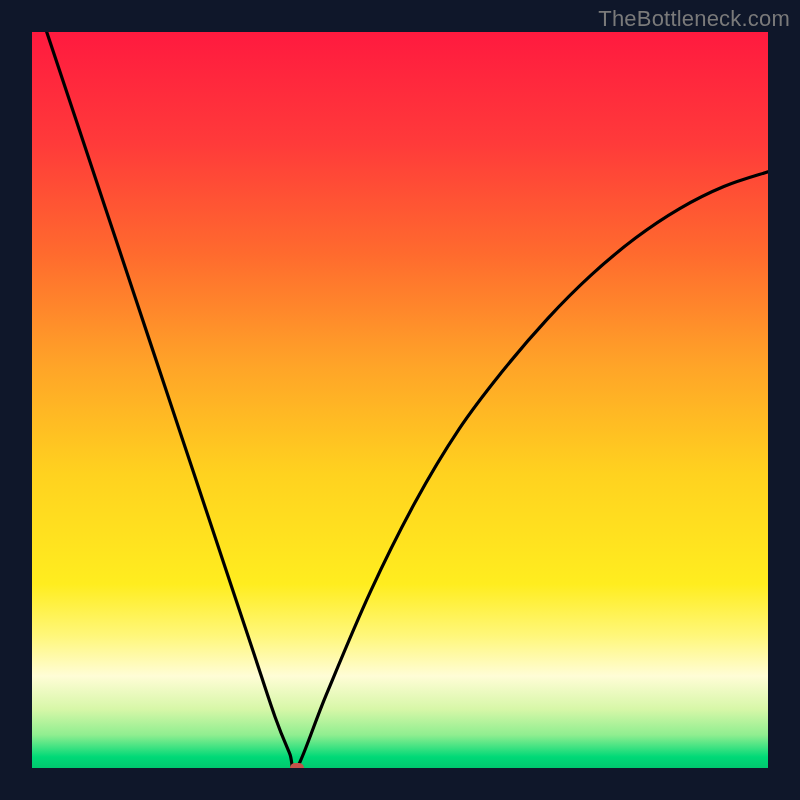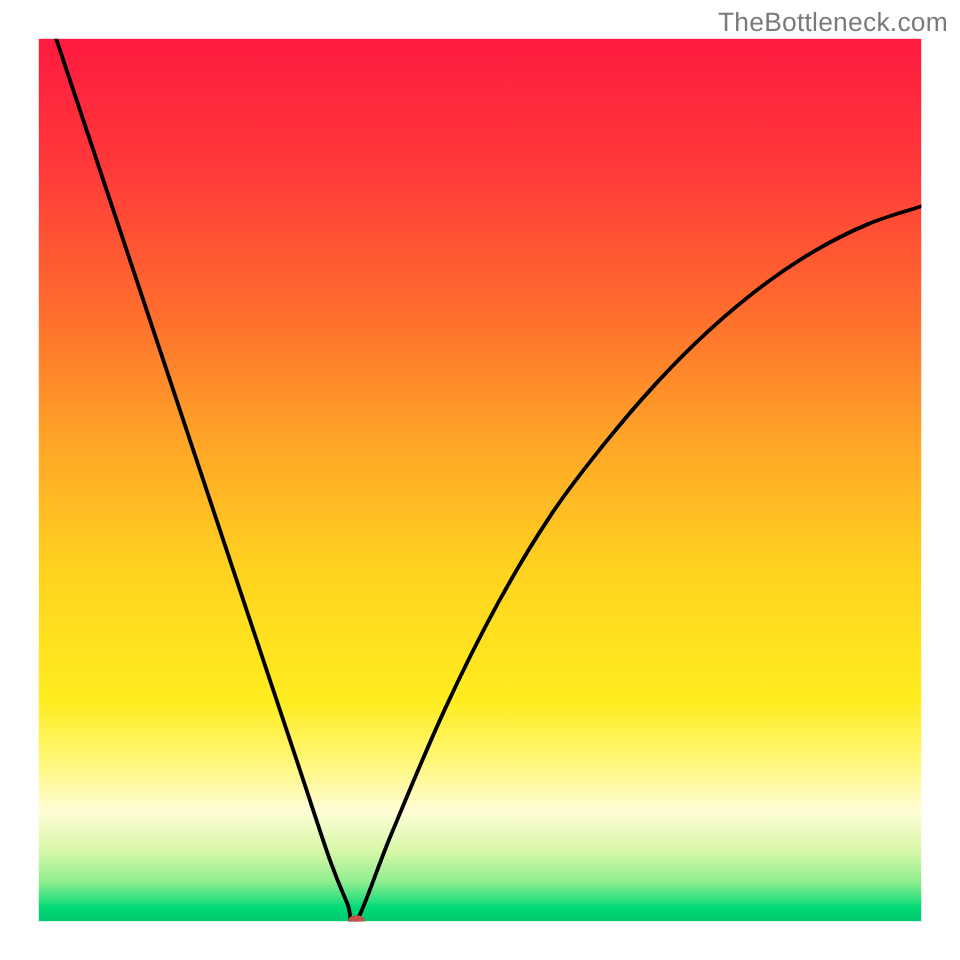--- a/index.html
+++ b/index.html
@@ -8,21 +8,21 @@
     width: 800px;
     height: 800px;
     background: #000;
     font-family: Arial, Helvetica, sans-serif;
     overflow: hidden;
   }
   .outer {
     position: relative;
     width: 800px;
     height: 800px;
-    background: #ffffff;
+    background: #0f172a;
   }
   .plot-area {
     position: absolute;
     left: 32px;
     top: 32px;
     width: 736px;
     height: 736px;
     overflow: hidden;
   }
   .watermark {

